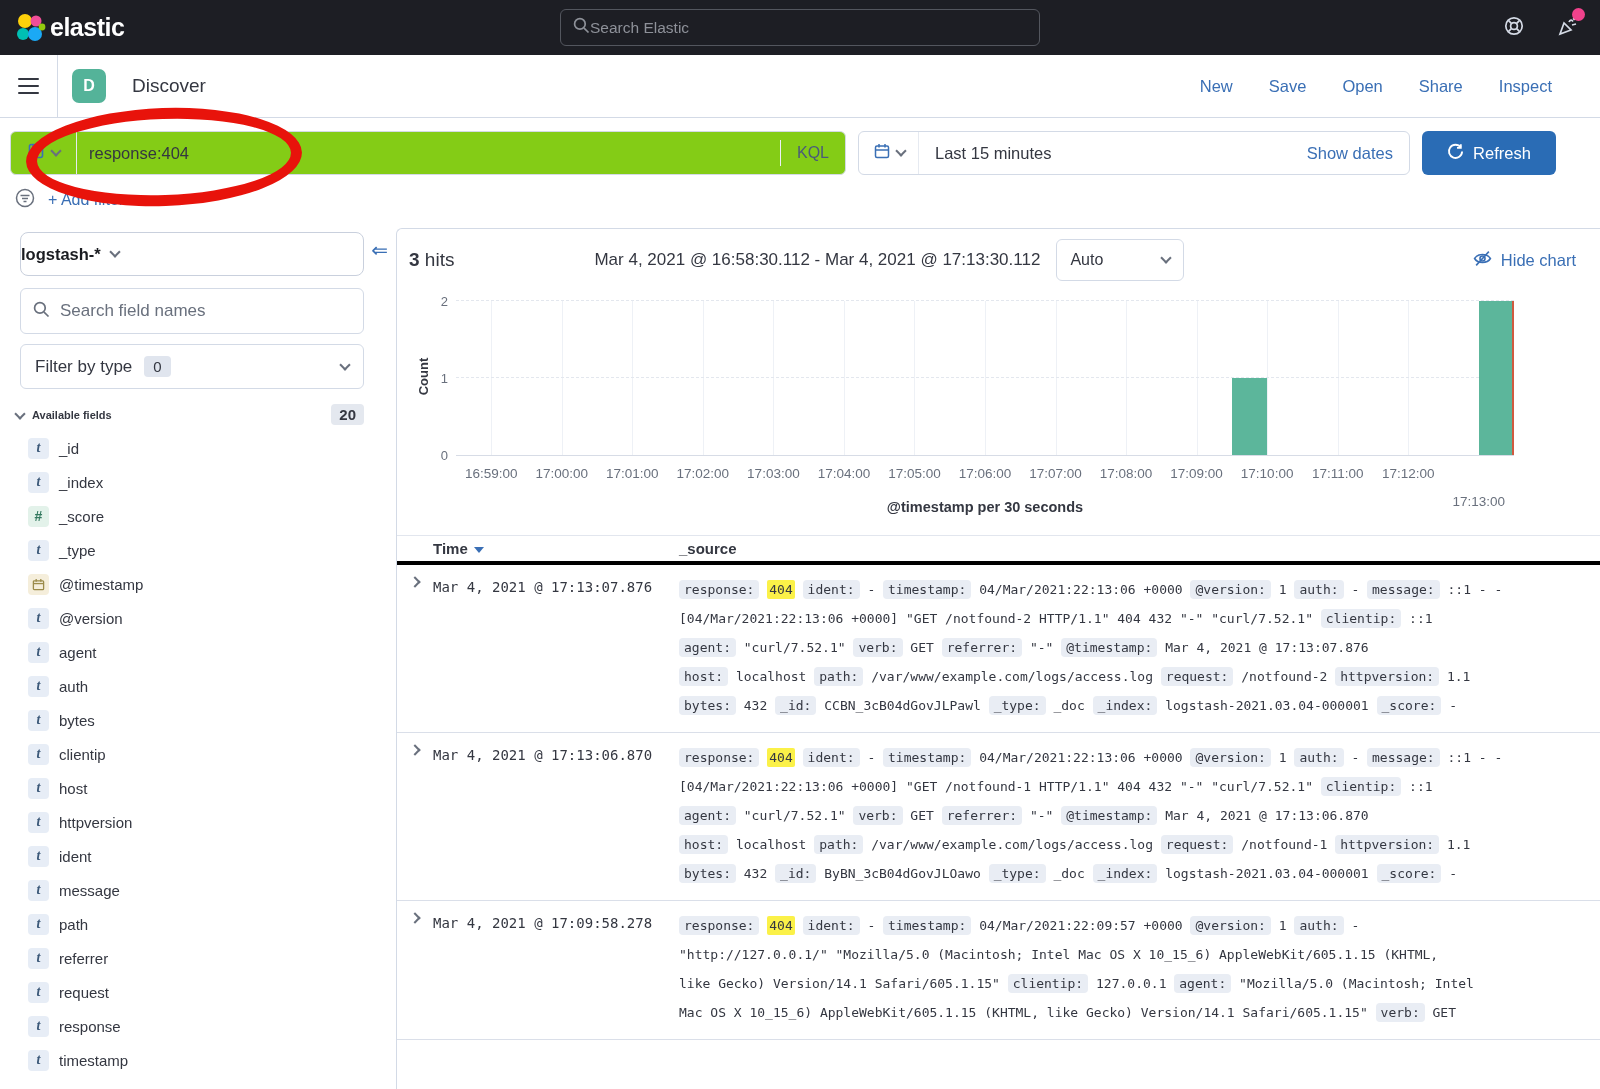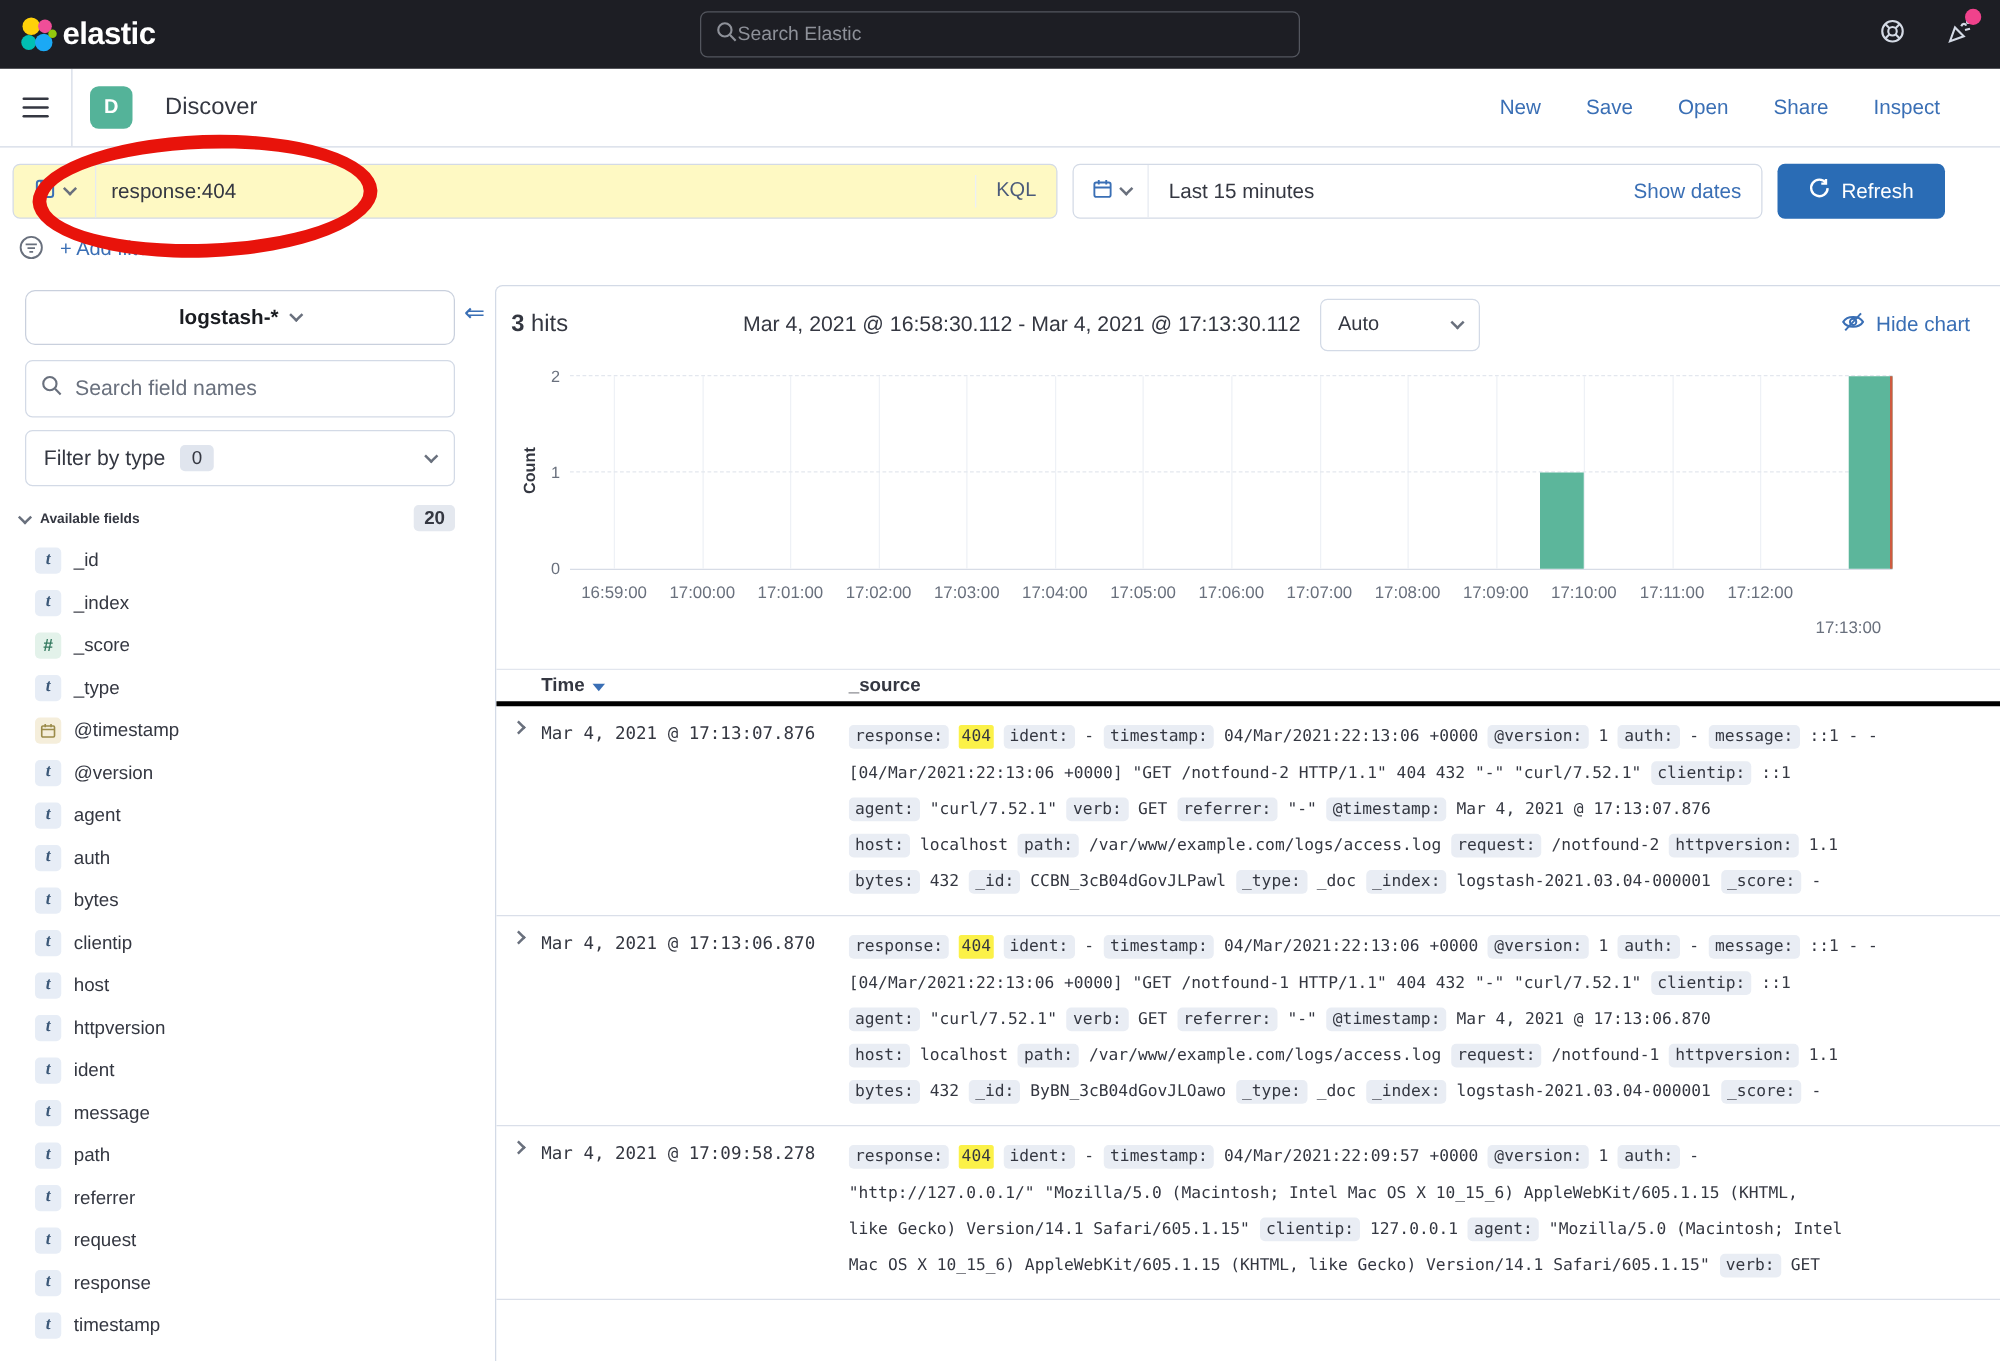--- a/index.html
+++ b/index.html
@@ -29,21 +29,21 @@
   .app-badge { width:34px; height:34px; border-radius:7px; background:var(--app-badge,#54B399);
     color:#fff; font-weight:700; font-size:16px; display:flex; align-items:center; justify-content:center;
     margin-left:14px; }
   .page-title { font-size:19px; margin-left:26px; font-weight:500; color:#343741; }
   .top-actions { margin-left:auto; display:flex; gap:36px; padding-right:48px; }
   .top-actions span { color:var(--accent,#3A6FB5); font-size:16.5px; cursor:pointer; }
 
   
   .query-row { display:flex; align-items:center; padding:13px 10px 0 10px; }
   .query-group { display:flex; align-items:center; width:836px; height:44px;
-    border:1px solid #d3dae6; border-radius:6px; background:#fef9c3; }
+    border:1px solid #d3dae6; border-radius:6px; background:#84cc16; }
   .saved-query-btn { width:66px; height:100%; display:flex; align-items:center; justify-content:center;
     gap:7px; border-right:1px solid #e6eaf1; cursor:pointer; }
   .query-text { flex:1; padding-left:12px; font-size:16.5px; color:#343741; }
   .kql-btn { padding:0 16px; font-size:16px; color:#4a5a7a; border-left:1px solid #eceff5;
     height:60%; display:flex; align-items:center; cursor:pointer; }
   .datepicker { margin-left:12px; width:552px; height:44px; border:1px solid #d3dae6; border-radius:6px;
     background:#fff; display:flex; align-items:center; }
   .quick-select { width:60px; height:100%; border-right:1px solid #e6eaf1; display:flex;
     align-items:center; justify-content:center; gap:6px; cursor:pointer; }
   .date-text { padding-left:16px; font-size:16.5px; }
@@ -52,21 +52,21 @@
     border:none; border-radius:6px; color:#fff; font-size:16.5px; display:flex; align-items:center;
     justify-content:center; gap:9px; cursor:pointer; font-family:inherit; }
 
   .filter-row { display:flex; align-items:center; gap:12px; padding:10px 0 0 14px; height:40px; }
   .add-filter { color:var(--accent,#3A6FB5); font-size:16px; cursor:pointer; }
 
   
   .main { position:absolute; top:222px; left:0; right:0; bottom:0; display:flex; }
   .sidebar { width:396px; position:relative; overflow:hidden; padding-top:10px; }
   .index-box { margin:0 32px 0 20px; height:44px; border:1px solid #c9d0dd; border-radius:8px;
-    display:flex; align-items:center; justify-content:center; gap:10px; font-weight:700;
+    display:flex; align-items:center; gap:10px; font-weight:700;
     font-size:16.5px; color:#1a1c21; cursor:pointer; }
   .collapse-icon { position:absolute; right:8px; top:16px; color:var(--accent,#3A6FB5);
     font-size:20px; cursor:pointer; }
   .field-search { margin:12px 32px 0 20px; height:46px; border:1px solid #d3dae6; border-radius:6px;
     display:flex; align-items:center; padding:0 12px; gap:10px; }
   .field-search .ph { color:#69707d; font-size:17px; }
   .filter-type-box { margin:10px 32px 0 20px; height:45px; border:1px solid #d3dae6; border-radius:6px;
     display:flex; align-items:center; padding:0 14px; font-size:17px; cursor:pointer; }
   .zero-badge { margin-left:12px; background:#e0e5ee; border-radius:4px; padding:2px 9px; font-size:15px; }
   .avail-row { margin:15px 32px 0 16px; display:flex; align-items:center; gap:8px; }
@@ -425,20 +425,21 @@
           <div class="xlab" style="left: 43.3333%;">17:05:00</div>
           <div class="xlab" style="left: 50%;">17:06:00</div>
           <div class="xlab" style="left: 56.6667%;">17:07:00</div>
           <div class="xlab" style="left: 63.3333%;">17:08:00</div>
           <div class="xlab" style="left: 70%;">17:09:00</div>
           <div class="xlab" style="left: 76.6667%;">17:10:00</div>
           <div class="xlab" style="left: 83.3333%;">17:11:00</div>
           <div class="xlab" style="left: 90%;">17:12:00</div>
           <div class="xlab" style="left: 96.6667%; margin-top: 28px;">17:13:00</div>
         </div>
+      <div class="xaxis-title">@timestamp per 30 seconds</div>
     </div>
 
     <div class="doc-table">
       <div class="thead">
         <div class="col-exp"></div>
         <div class="col-time">
           <span>Time</span>
           <span class="sort-arrow"></span>
         </div>
         <div>_source</div>

